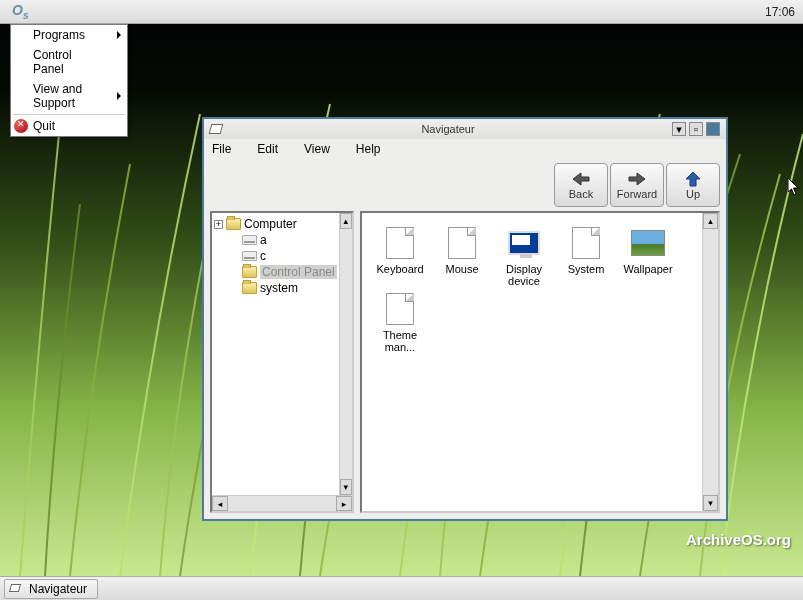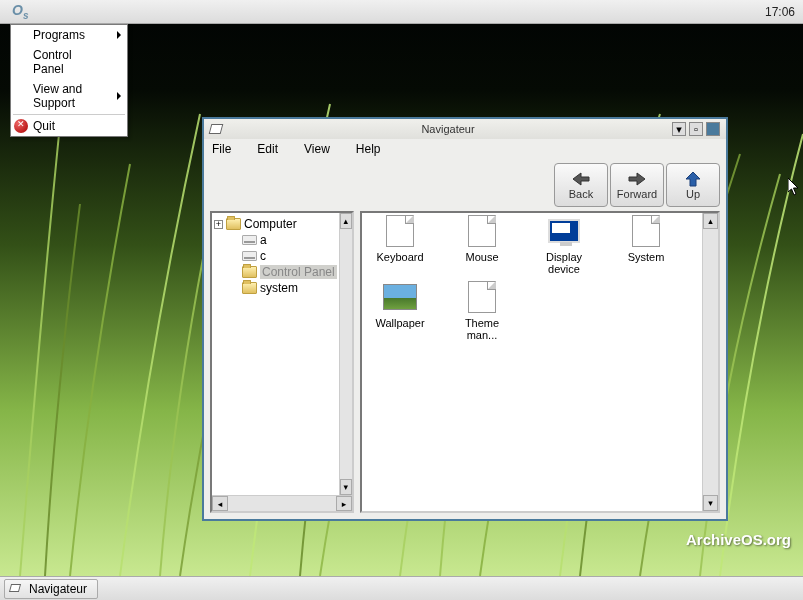--- a/index.html
+++ b/index.html
@@ -57,21 +57,21 @@
 .tree-item.root { padding-left: 0; }
 .tree-item.child { padding-left: 28px; }
 .expander { width: 9px; height: 9px; border: 1px solid #888; background: #fff; display: inline-flex; align-items: center; justify-content: center; font-size: 9px; line-height: 1; }
 .folder-icon { width: 15px; height: 12px; background: linear-gradient(#fff0b0,#e0c060); border: 1px solid #c0a040; border-radius: 1px; position: relative; }
 .folder-icon::before { content:""; position:absolute; top:-3px; left:0; width:6px; height:3px; background:#e0c060; border:1px solid #c0a040; border-bottom:none; border-radius:1px 1px 0 0; }
 .drive-icon { width: 15px; height: 10px; background: #eee; border: 1px solid #aaa; border-radius: 1px; position: relative; }
 .drive-icon::before { content:""; position:absolute; bottom:1px; left:1px; right:1px; height:2px; background:#999; }
 .tree-item.selected .label { background: #d0d0cc; color: #888; padding: 0 2px; }
 
 .iconview-body { flex: 1; display: flex; }
-.icon-grid { flex: 1; padding: 0 8px; display: flex; flex-wrap: wrap; align-content: flex-start; gap: 4px 22px; }
+.icon-grid { flex: 1; padding: 12px 8px; display: flex; flex-wrap: wrap; align-content: flex-start; gap: 4px 2px; }
 .icon-item { width: 60px; display: flex; flex-direction: column; align-items: center; font-size: 11px; text-align: center; gap: 2px; }
 .icon-item .glyph { width: 36px; height: 36px; display:flex; align-items:center; justify-content:center; }
 .file-icon { width: 28px; height: 32px; background: #fff; border: 1px solid #999; position: relative; }
 .file-icon::before { content:""; position:absolute; right:-1px; top:-1px; width:8px; height:8px; background: linear-gradient(135deg, transparent 49%, #ccc 51%); border-left:1px solid #999; border-bottom:1px solid #999; }
 .monitor-icon { width: 32px; height: 24px; background: #003d99; border: 2px solid #ddd; position: relative; }
 .monitor-icon::before { content:""; position:absolute; left:2px; top:2px; right:8px; bottom:8px; background:#fff; }
 .monitor-icon::after { content:""; position:absolute; bottom:-5px; left:10px; width:12px; height:4px; background:#ccc; }
 .wallpaper-icon { width: 34px; height: 26px; background: linear-gradient(to bottom, #6bb0e0 0%, #6bb0e0 55%, #4a7a2c 56%, #6fa040 100%); border: 1px solid #888; }
 
 .watermark { position: absolute; right: 12px; bottom: 28px; color: #fff; font-weight: bold; font-size: 15px; text-shadow: 1px 1px 2px rgba(0,0,0,.5); }

